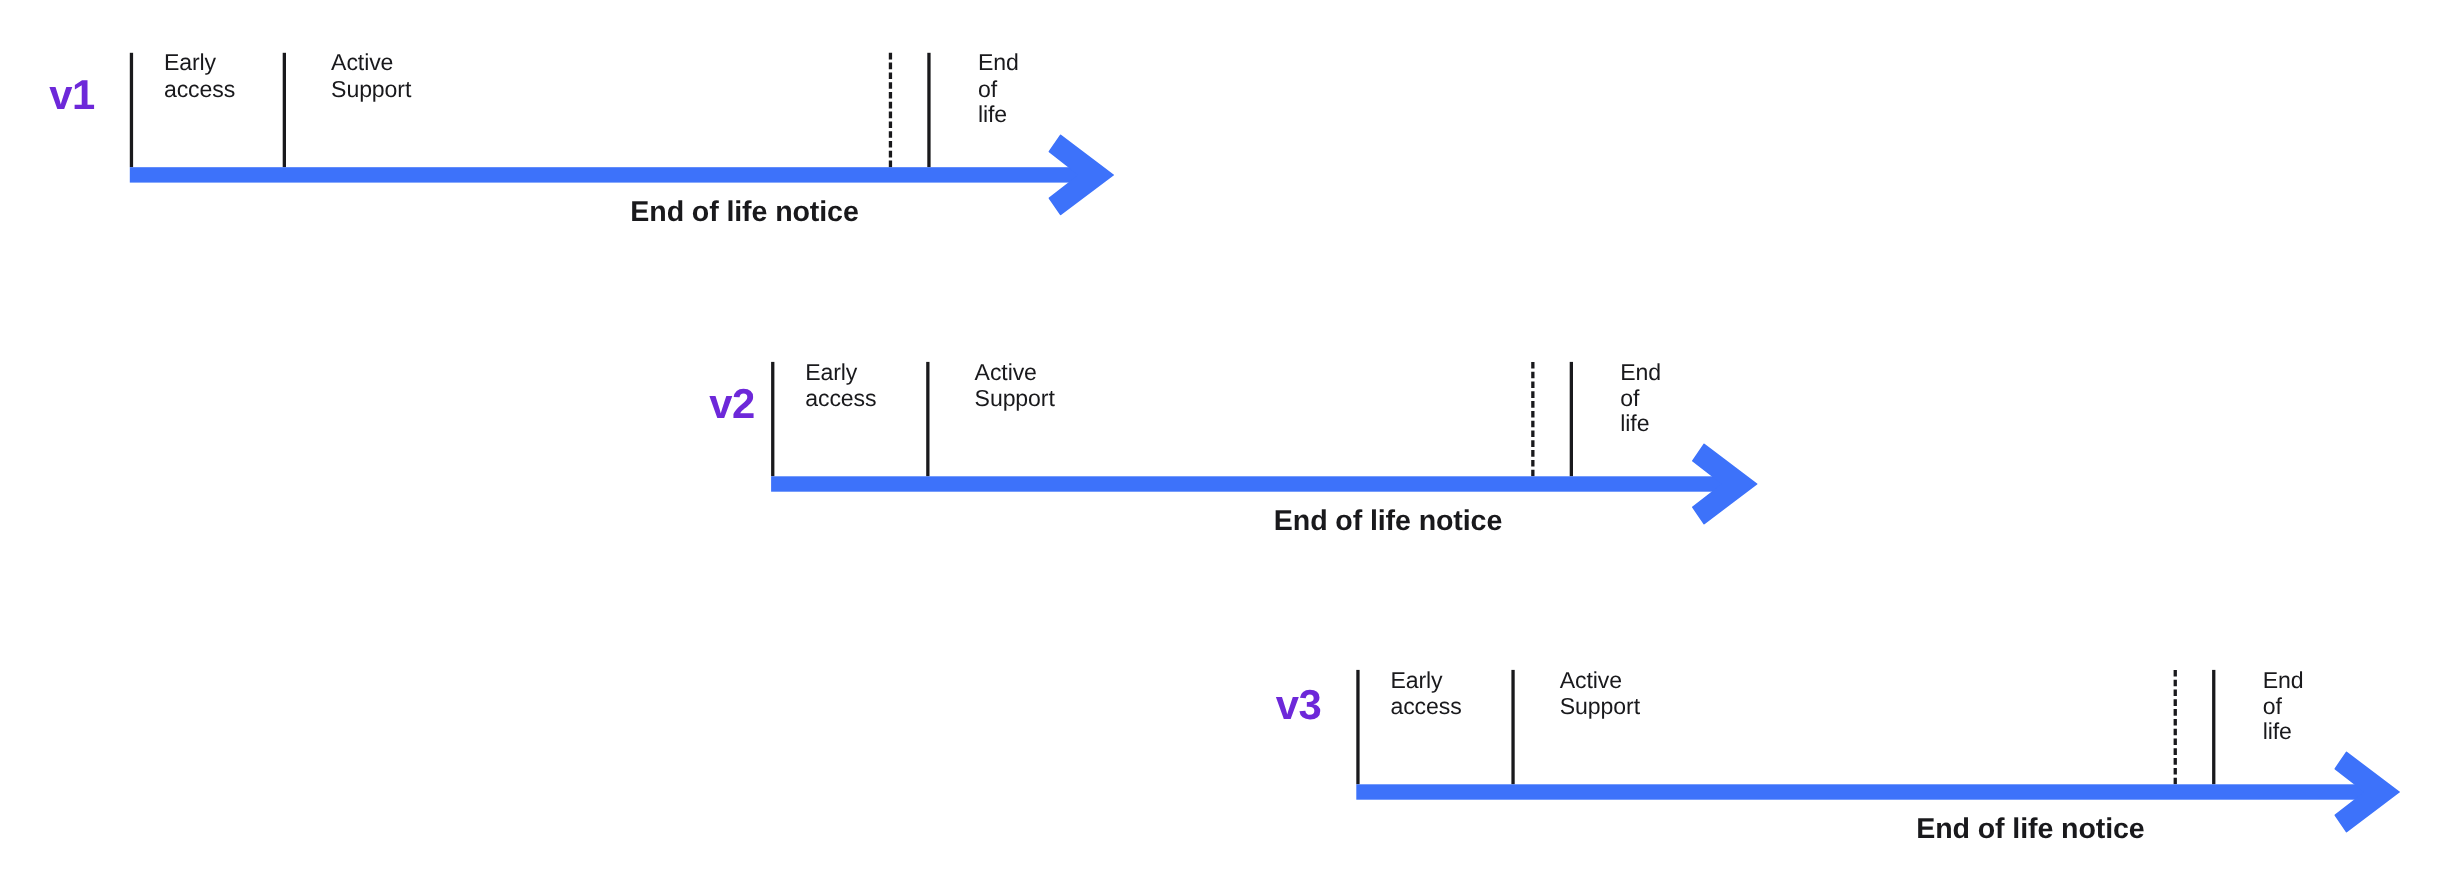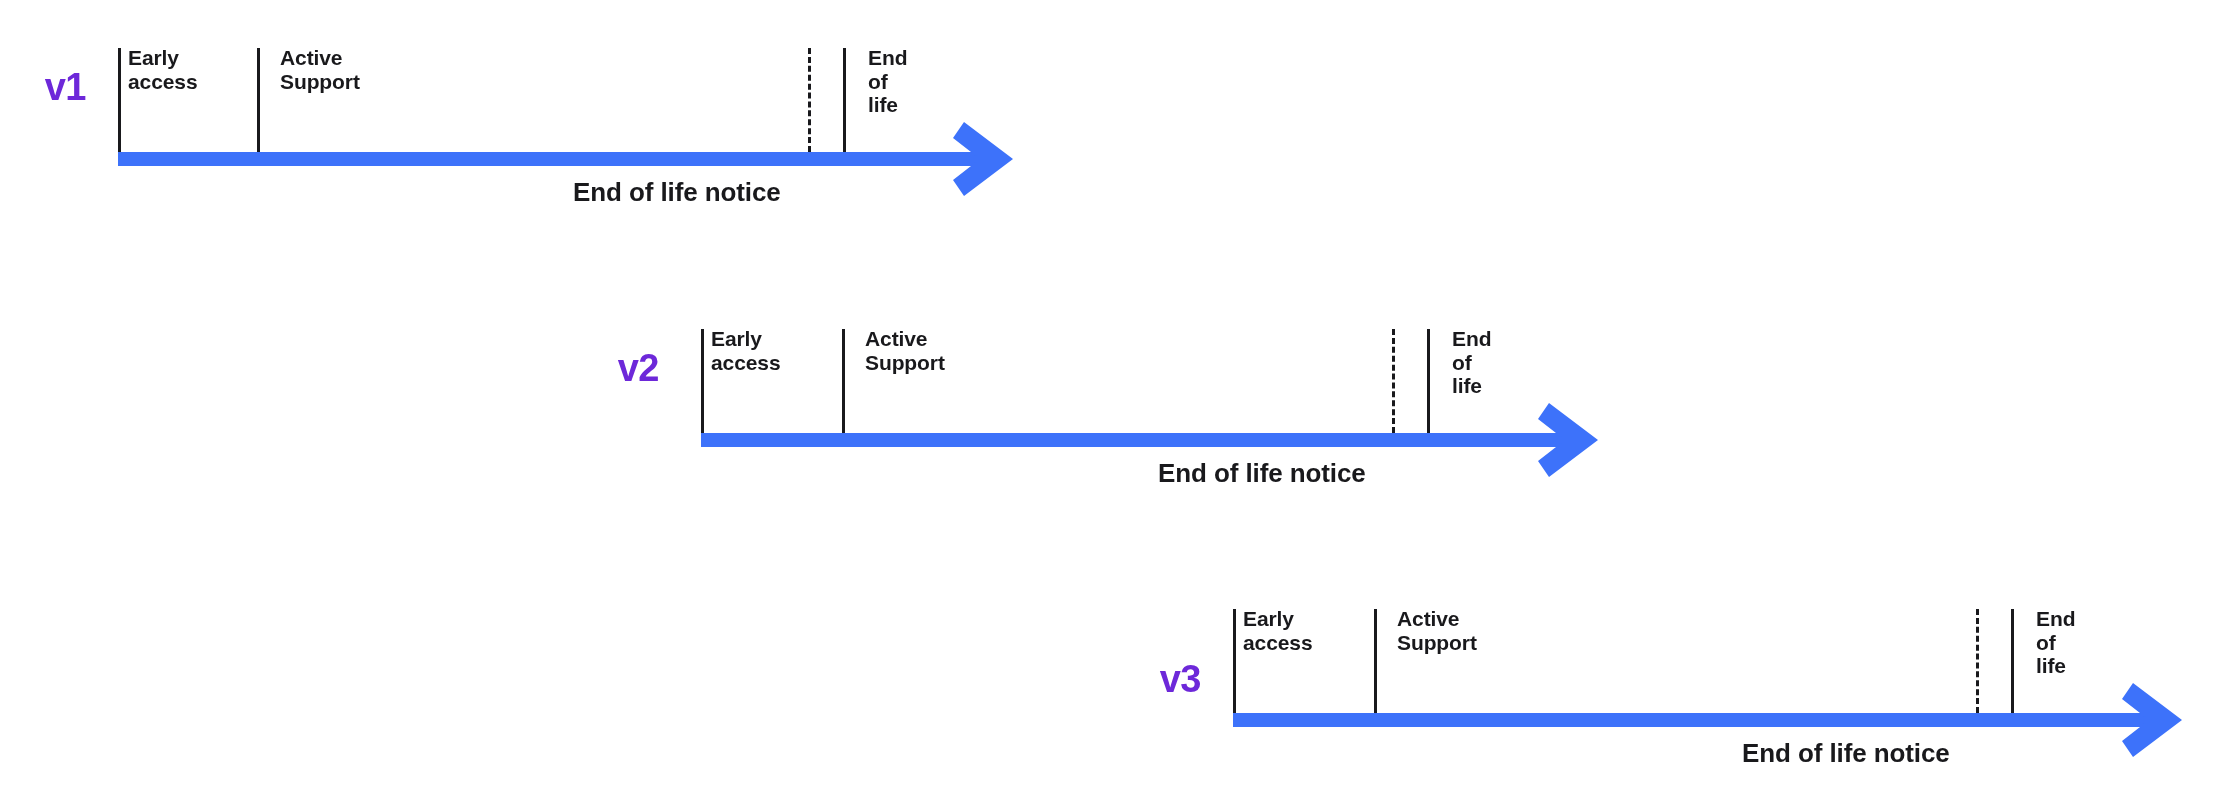--- a/index.html
+++ b/index.html
@@ -65,25 +65,26 @@
   .divider.dashed {
     background: none;
     border-left: 3px dashed #19191c;
     width: 0;
   }
 
   
   .phase-label {
     position: absolute;
     font-size: 21px;
-    font-weight: 700;
+    font-weight: 400;
     color: #19191c;
     line-height: 1.12;
     white-space: pre-line;
     letter-spacing: -0.1px;
+    margin-left: 21px;
   }
 
   
   .notice-label {
     position: absolute;
     font-size: 26px;
     font-weight: 700;
     color: #19191c;
     line-height: 1.1;
     white-space: nowrap;
@@ -107,39 +108,39 @@
       <div class="phase-label" style="left: 868px; top: 46px;">End of life</div>
       <div class="bar-shaft" style="left: 118px; top: 152px; width: 867px; background: rgb(61, 114, 250);"></div>
       <div class="bar-arrow" style="left: 953px; top: 122px;">
         <svg viewBox="0 0 60 74" preserveAspectRatio="none">
           <path d="M 11 0 L 60 37 L 11 74 L 0 58 L 27 37 L 0 16 Z" fill="#3d72fa"></path>
         </svg>
       </div>
       <div class="notice-label" style="left: 573px; top: 178px;">End of life notice</div>
     </div>
     <div class="track">
-      <div class="version-label" style="left: 603px; top: 349px; width: 56px;">v2</div>
+      <div class="version-label" style="left: 630px; top: 349px; width: 56px;">v2</div>
       <div class="divider" style="left: 701px; top: 329px; height: 104px;"></div>
       <div class="divider" style="left: 842px; top: 329px; height: 104px;"></div>
       <div class="divider dashed" style="left: 1392px; top: 329px; height: 104px;"></div>
       <div class="divider" style="left: 1427px; top: 329px; height: 104px;"></div>
       <div class="phase-label" style="left: 711px; top: 327px;">Early
 access</div>
       <div class="phase-label" style="left: 865px; top: 327px;">Active Support</div>
       <div class="phase-label" style="left: 1452px; top: 327px;">End of life</div>
       <div class="bar-shaft" style="left: 701px; top: 433px; width: 869px; background: rgb(61, 114, 250);"></div>
       <div class="bar-arrow" style="left: 1538px; top: 403px;">
         <svg viewBox="0 0 60 74" preserveAspectRatio="none">
           <path d="M 11 0 L 60 37 L 11 74 L 0 58 L 27 37 L 0 16 Z" fill="#3d72fa"></path>
         </svg>
       </div>
       <div class="notice-label" style="left: 1158px; top: 459px;">End of life notice</div>
     </div>
     <div class="track">
-      <div class="version-label" style="left: 1145px; top: 660px; width: 56px;">v3</div>
+      <div class="version-label" style="left: 1145px; top: 623px; width: 56px;">v3</div>
       <div class="divider" style="left: 1233px; top: 609px; height: 104px;"></div>
       <div class="divider" style="left: 1374px; top: 609px; height: 104px;"></div>
       <div class="divider dashed" style="left: 1976px; top: 609px; height: 104px;"></div>
       <div class="divider" style="left: 2011px; top: 609px; height: 104px;"></div>
       <div class="phase-label" style="left: 1243px; top: 607px;">Early
 access</div>
       <div class="phase-label" style="left: 1397px; top: 607px;">Active Support</div>
       <div class="phase-label" style="left: 2036px; top: 607px;">End of life</div>
       <div class="bar-shaft" style="left: 1233px; top: 713px; width: 921px; background: rgb(61, 114, 250);"></div>
       <div class="bar-arrow" style="left: 2122px; top: 683px;">

